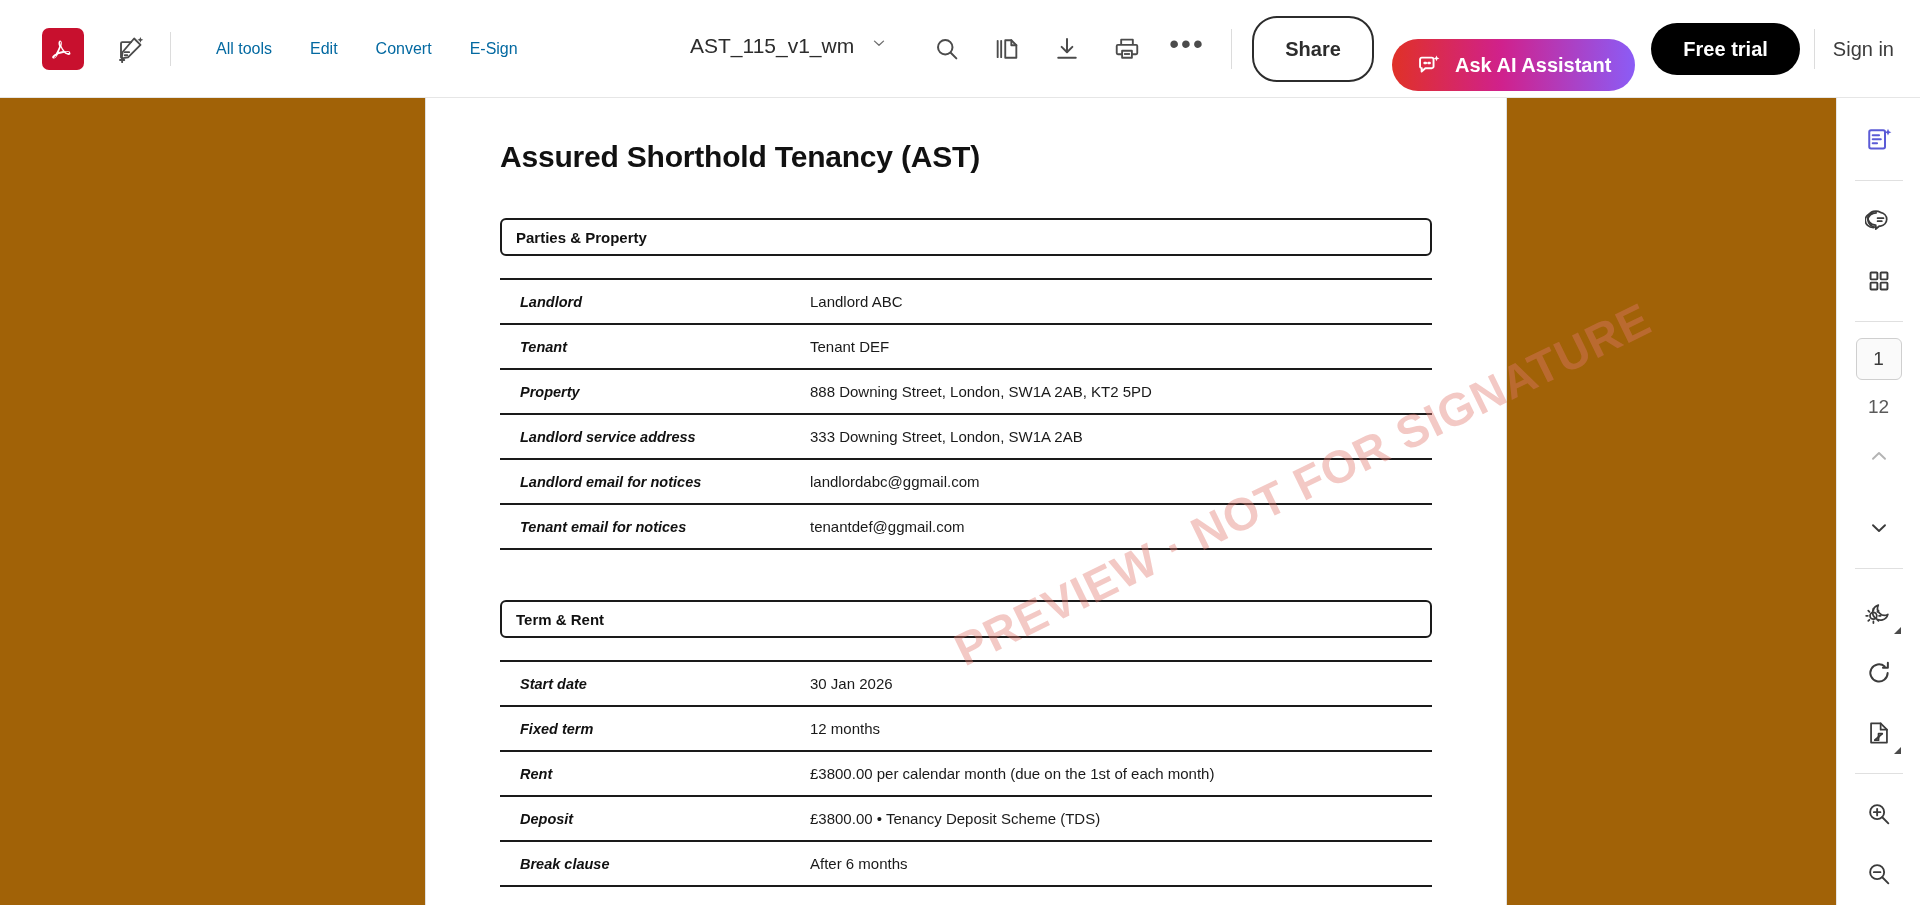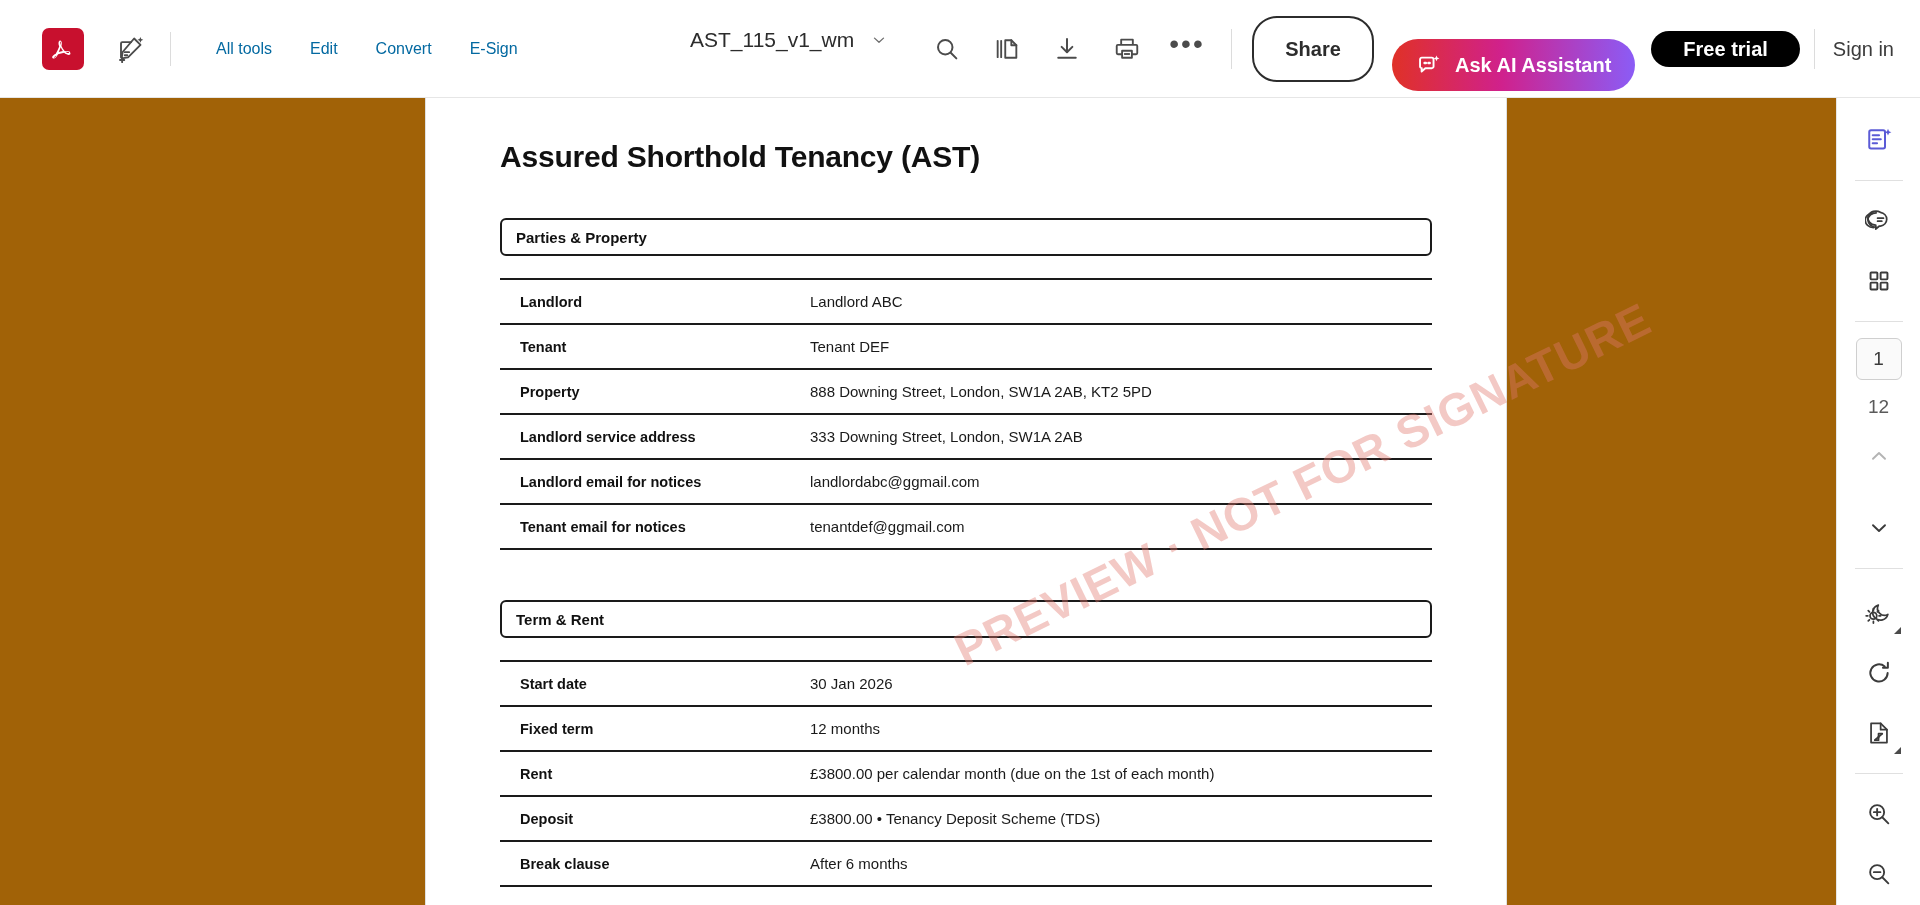--- a/index.html
+++ b/index.html
@@ -46,21 +46,21 @@
   .menu-item {
     font-size: 16px; color: #0369a1;
     padding: 8px 19px; cursor: pointer; white-space: nowrap;
   }
 
   .doc-title-wrap {
     position:absolute; left: 690px; top: 28px;
     display:flex; align-items:center; gap: 16px;
   }
   .doc-title {
-    font-size: 21px; color: #2c2c2c; white-space: nowrap;
+    font-size: 21px; color: #2c2c2c; white-space: nowrap; margin-top: 6px;
   }
   .caret-btn { cursor: pointer; display:flex; align-items:center; }
 
   .tb-right {
     position:absolute; right: 22px; top: 0; height: 98px;
     display:flex; align-items:center; gap: 0px;
   }
   .icon-btn {
     width: 46px; height: 46px;
     display:flex; align-items:center; justify-content:center;
@@ -85,21 +85,21 @@
     height: 52px; padding: 0 24px;
     border-radius: 26px;
     background: linear-gradient(90deg,#e03127 0%,#d0218c 45%,#8b5cf6 100%);
     color:#fff; font-size: 20px; font-weight: 700;
     display:flex; align-items:center; gap: 12px;
     cursor:pointer; margin-left: 18px; flex:none;
     white-space: nowrap;
     margin-top: 32px;
   }
   .btn-trial {
-    height: 36px; padding: 0 32px;
+    height: 52px; padding: 0 32px;
     border-radius: 26px; background:#000; color:#fff;
     font-size: 20px; font-weight: 700;
     display:flex; align-items:center; justify-content:center;
     cursor:pointer; margin-left: 16px; flex:none;
     white-space: nowrap;
   }
   .signin {
     font-size: 20px; color:#3b3b3b; cursor:pointer;
     margin-left: 4px; margin-right: 4px; white-space:nowrap;
   }
@@ -157,20 +157,21 @@
     font-size: 15px; font-weight: 700; color:#111;
     margin-bottom: 0px;
   }
   .tbl { width: 100%; border-collapse: collapse; margin-top: 22px; }
   .tbl tr { border-bottom: 2px solid #1a1a1a; }
   .tbl tr:first-child { border-top: 2px solid #1a1a1a; }
   .tbl td { padding: 13px 0 13px 0; vertical-align: middle; }
   .tbl td.k {
     width: 310px; font-size: 14.5px; font-weight: 700; color:#111;
     padding-left: 20px;
+    font-style: italic;
   }
   .tbl td.v { font-size: 15px; color:#1a1a1a; font-weight: 400; }
   .sec-gap { height: 50px; }
 
   .watermark {
     position:absolute; left: 520px; top: 530px;
     font-size: 46px; font-weight: 700;
     color: rgba(226,120,110,0.40);
     transform: rotate(-26deg);
     transform-origin: left top;

